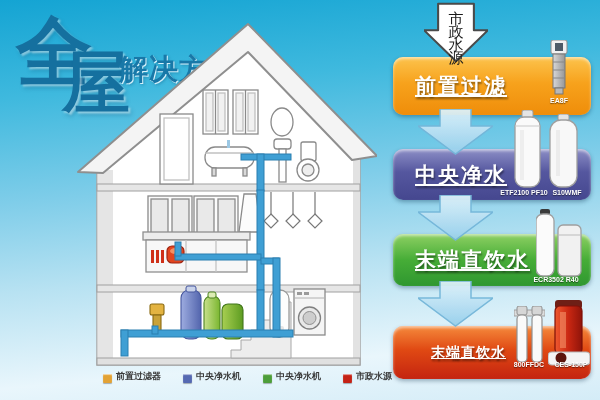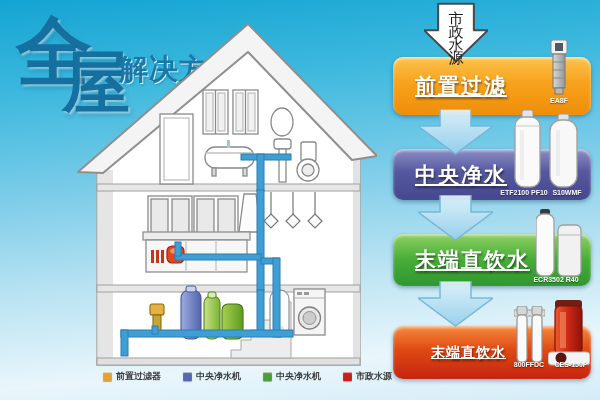--- a/index.html
+++ b/index.html
@@ -38,21 +38,21 @@
   
   #source-arrow { position:absolute; left:424px; top:2px; width:64px; height:62px; z-index:4; }
   #source-arrow-label { position:absolute; left:443px; top:12px; width:26px; z-index:5;
     font-size:15px; line-height:13px; font-weight:400; color:#1a1a1a; text-align:center;
     word-break:break-all; }
   
   #house { position:absolute; left:55px; top:18px; z-index:1; }
   
   #legend { position:absolute; left:103px; top:370px; width:300px; display:flex;
     align-items:center; gap:0; z-index:2; }
-  .legend-item { display:flex; align-items:center; margin-right:22px; white-space:nowrap; }
+  .legend-item { display:flex; align-items:flex-end; margin-right:22px; white-space:nowrap; }
   .legend-swatch { width:9px; height:9px; margin-right:4px; border-radius:1px;
     box-shadow:inset 0 1px 1px rgba(255,255,255,.6), 0 1px 1px rgba(0,0,0,.3); }
   .legend-swatch.c0 { background:#e2a235; } .legend-swatch.c1 { background:#5569b2; }
   .legend-swatch.c2 { background:#4d9e3a; } .legend-swatch.c3 { background:#c42built; }
   .legend-swatch.c3 { background:#c42216; }
   .legend-label { font-size:9px; color:#3a3a3a; font-weight:700; }
 </style>
 </head>
 <body>
 

